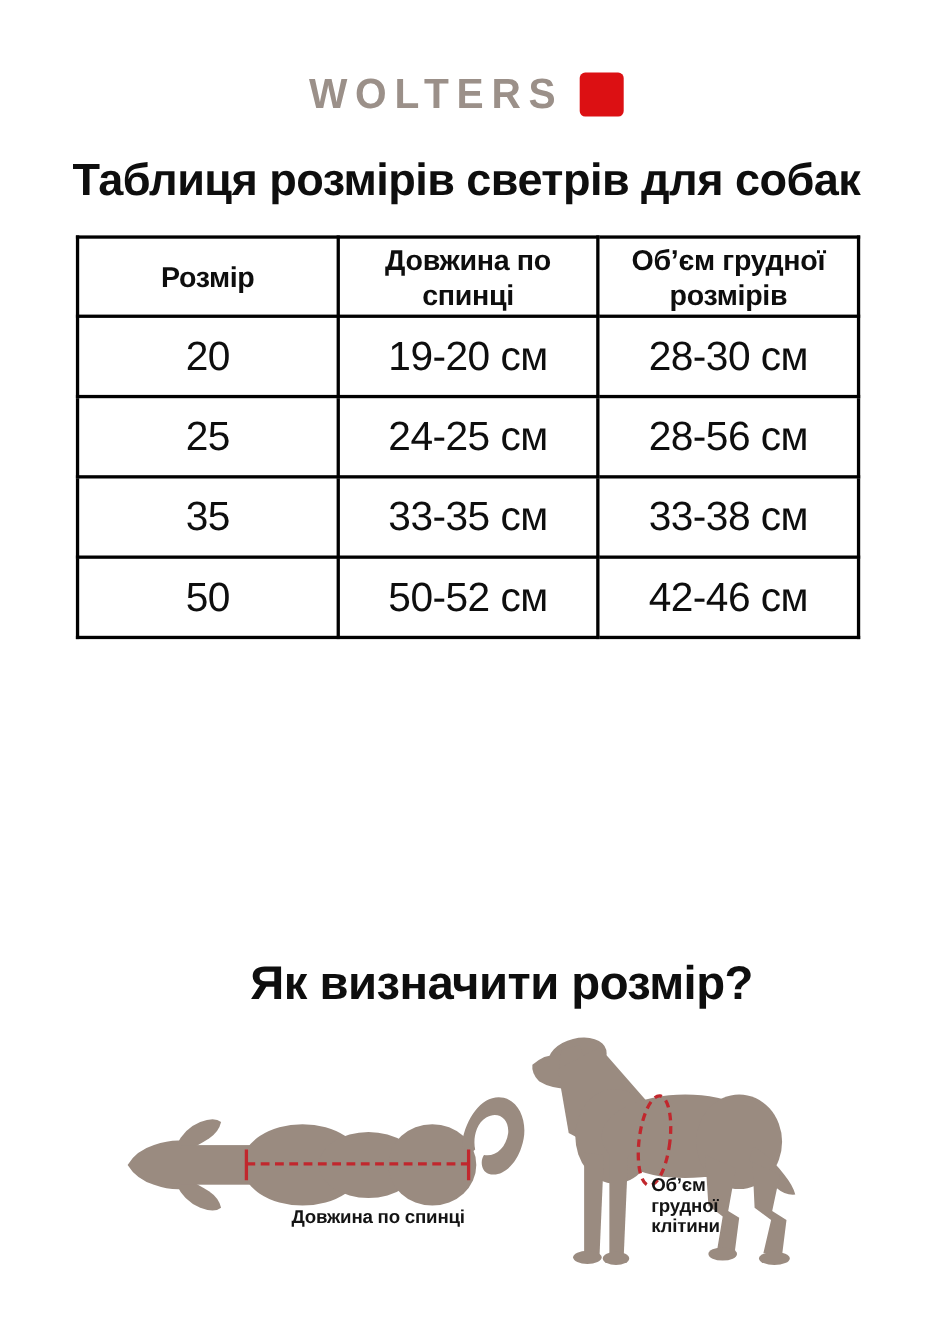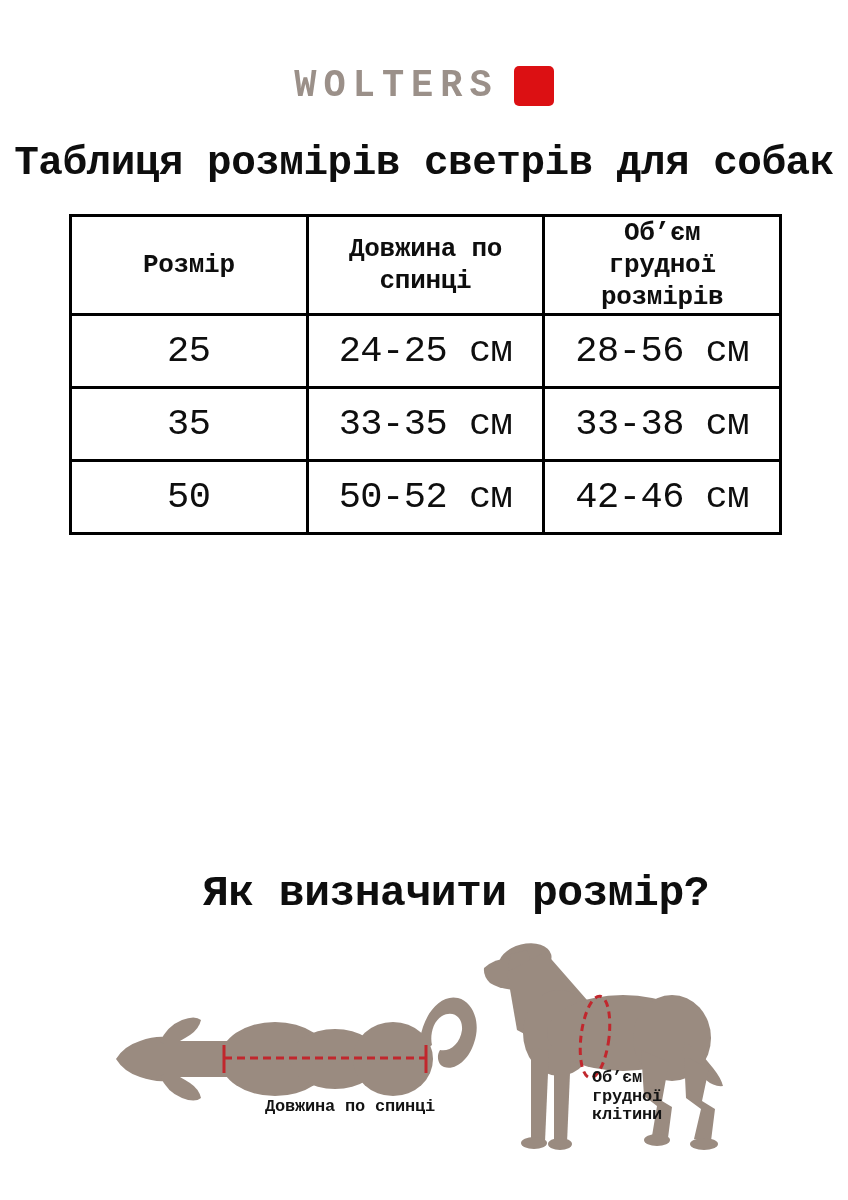--- a/index.html
+++ b/index.html
@@ -9,21 +9,21 @@
     --dog:#9a8b80;
     --measure:#c1272d;
   }
   *{margin:0;padding:0;box-sizing:border-box;}
   html,body{background:#ffffff;}
   body{
     font-family:"Liberation Sans", sans-serif;
     width:848px;height:1200px;overflow:hidden;
   }
   .page{
-    position:relative;width:848px;height:1200px;background:#ffffff;font-family:Liberation Mono, monospace;
+    position:relative;width:848px;height:1200px;background:#ffffff;
   }
 
   
   .logo-row{
     position:absolute;top:64px;left:0;width:100%;
     display:flex;justify-content:center;align-items:center;
   }
   .logo-word{
     font-size:37px;font-weight:700;letter-spacing:7px;
     color:var(--brand);line-height:44px;
@@ -87,20 +87,25 @@
 
   <table class="size-table">
     <thead>
       <tr>
         <th>Розмір</th>
         <th>Довжина по спинці</th>
         <th>Об’єм грудної розмірів</th>
       </tr>
     </thead>
     <tbody>
+      <tr>
+        <td>20</td>
+        <td>19-20 см</td>
+        <td>28-30 см</td>
+      </tr>
       <tr>
         <td>25</td>
         <td>24-25 см</td>
         <td>28-56 см</td>
       </tr>
       <tr>
         <td>35</td>
         <td>33-35 см</td>
         <td>33-38 см</td>
       </tr>

